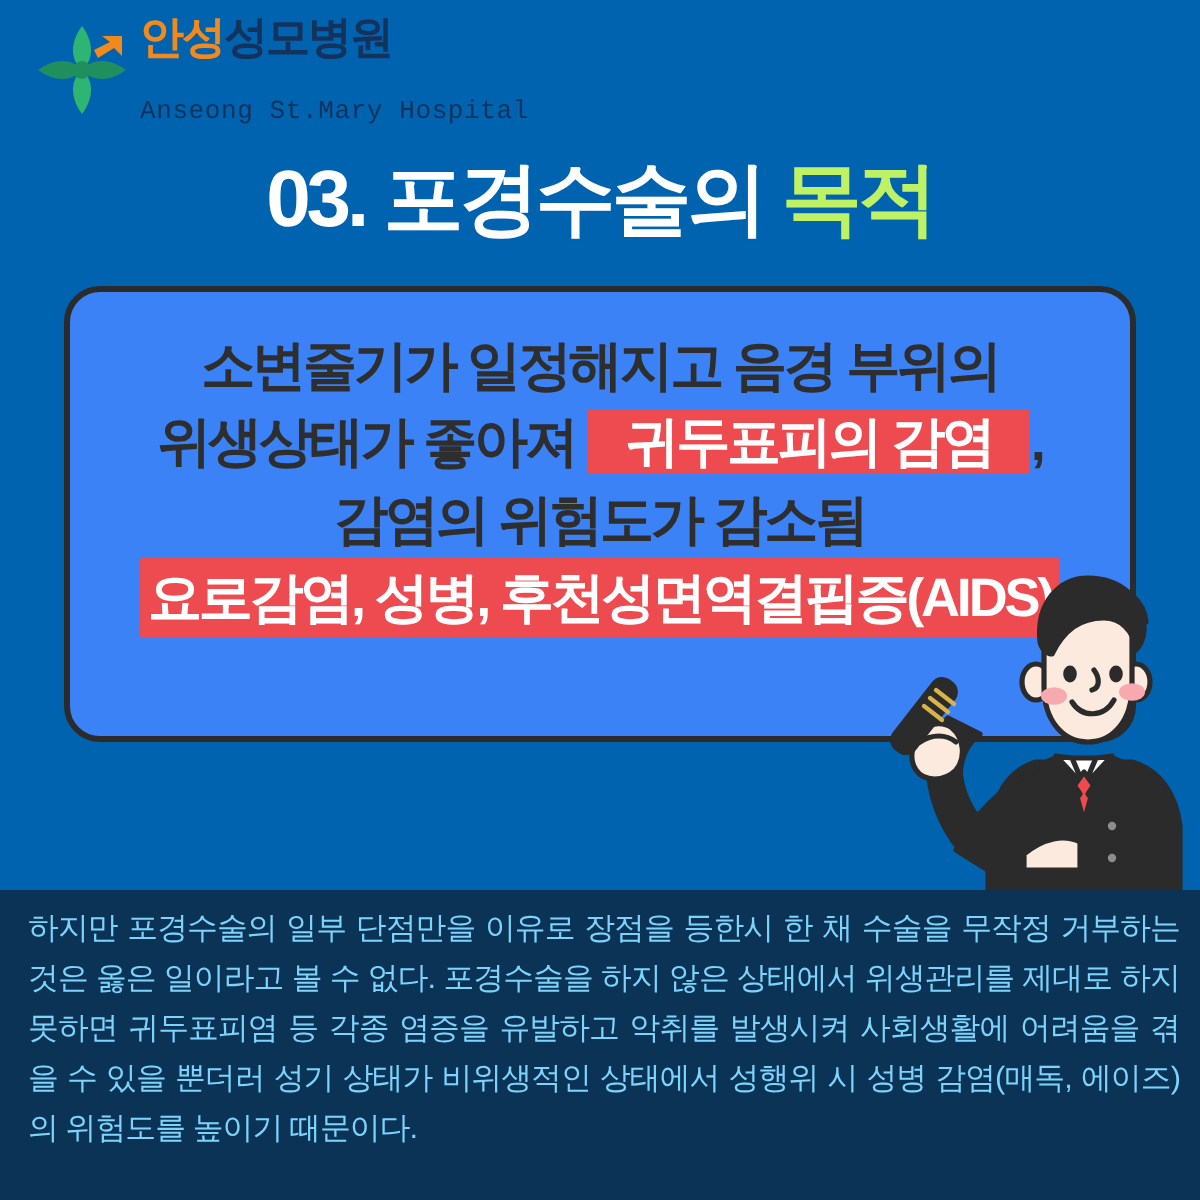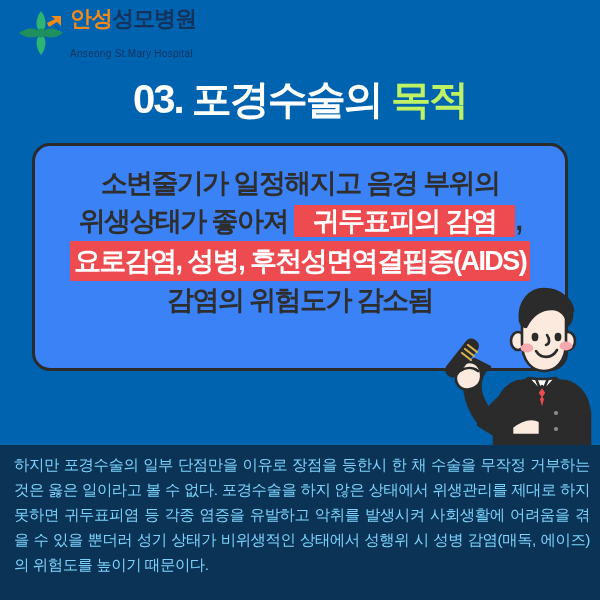--- a/index.html
+++ b/index.html
@@ -34,46 +34,47 @@
     background: #0b3356;
   }
 
   
   .logo-block {
     position: absolute;
     left: 16px;
     top: 8px;
     height: 54px;
     display: flex;
-    align-items: flex-start;
+    align-items: center;
   }
   .logo-mark {
     width: 50px;
     height: 50px;
     position: relative;
     flex: 0 0 auto;
   }
   .logo-text-wrap {
     margin-left: 4px;
     line-height: 1;
   }
   .logo-title {
     font-size: 22px;
     font-weight: bold;
     letter-spacing: -1px;
     white-space: nowrap;
   }
   .logo-title .lt-orange { color: #f18a1b; }
   .logo-title .lt-navy { color: #14335c; }
   .logo-sub {
-    font-size: 10px;
+    font-size: 13px;
     color: #14335c;
     letter-spacing: 0.3px;
     margin-top: 19px;
     white-space: nowrap;
+    font-family: Liberation Mono, monospace;
   }
 
   
   .headline {
     position: absolute;
     left: 0;
     top: 72px;
     width: 600px;
     text-align: center;
     font-size: 40px;
@@ -181,22 +182,22 @@
   <div class="headline">
     <span>03.</span>
     <span>포경수술의</span>
     <span class="hl-accent">목적</span>
   </div>
 
   <div class="card">
     <div class="card-inner">
       <div class="card-line">소변줄기가 일정해지고 음경 부위의</div>
       <div class="card-line"><span>위생상태가 좋아져 </span><span class="mark">귀두표피의 감염</span><span>,</span></div>
+      <div class="card-line">감염의 위험도가 감소됨</div>
       <div class="card-line"><span class="line-full-mark">요로감염, 성병, 후천성면역결핍증(AIDS)</span></div>
-      <div class="card-line">감염의 위험도가 감소됨</div>
     </div>
   </div>
 
   <div class="character">
     <svg viewBox="0 0 160 160" width="160" height="160" aria-hidden="true">
       <defs>
         <clipPath id="clipBox">
             <rect x="0" y="0" width="160" height="160"></rect>
           </clipPath>
       </defs>

